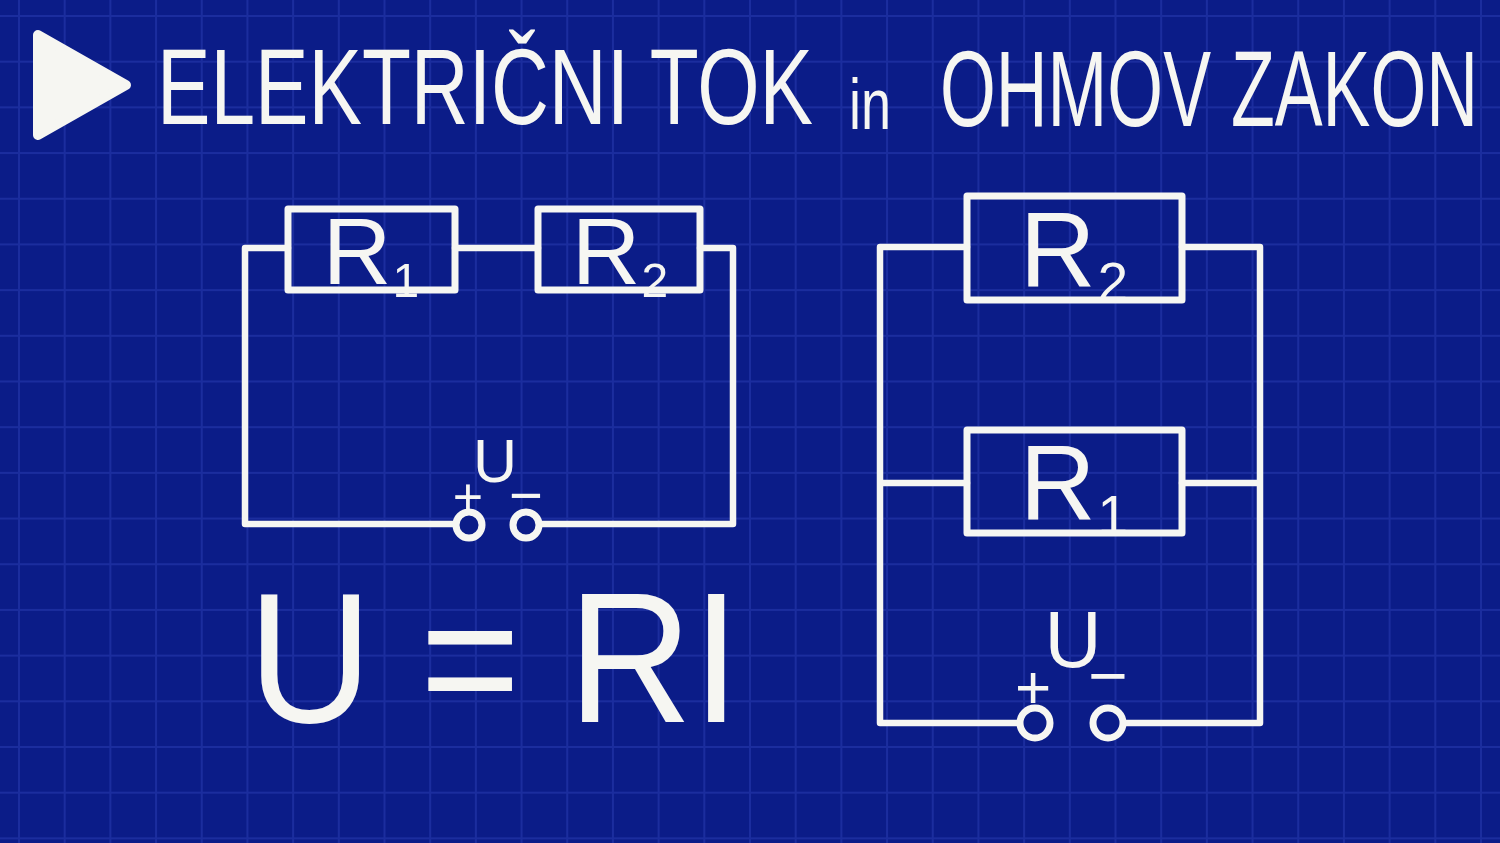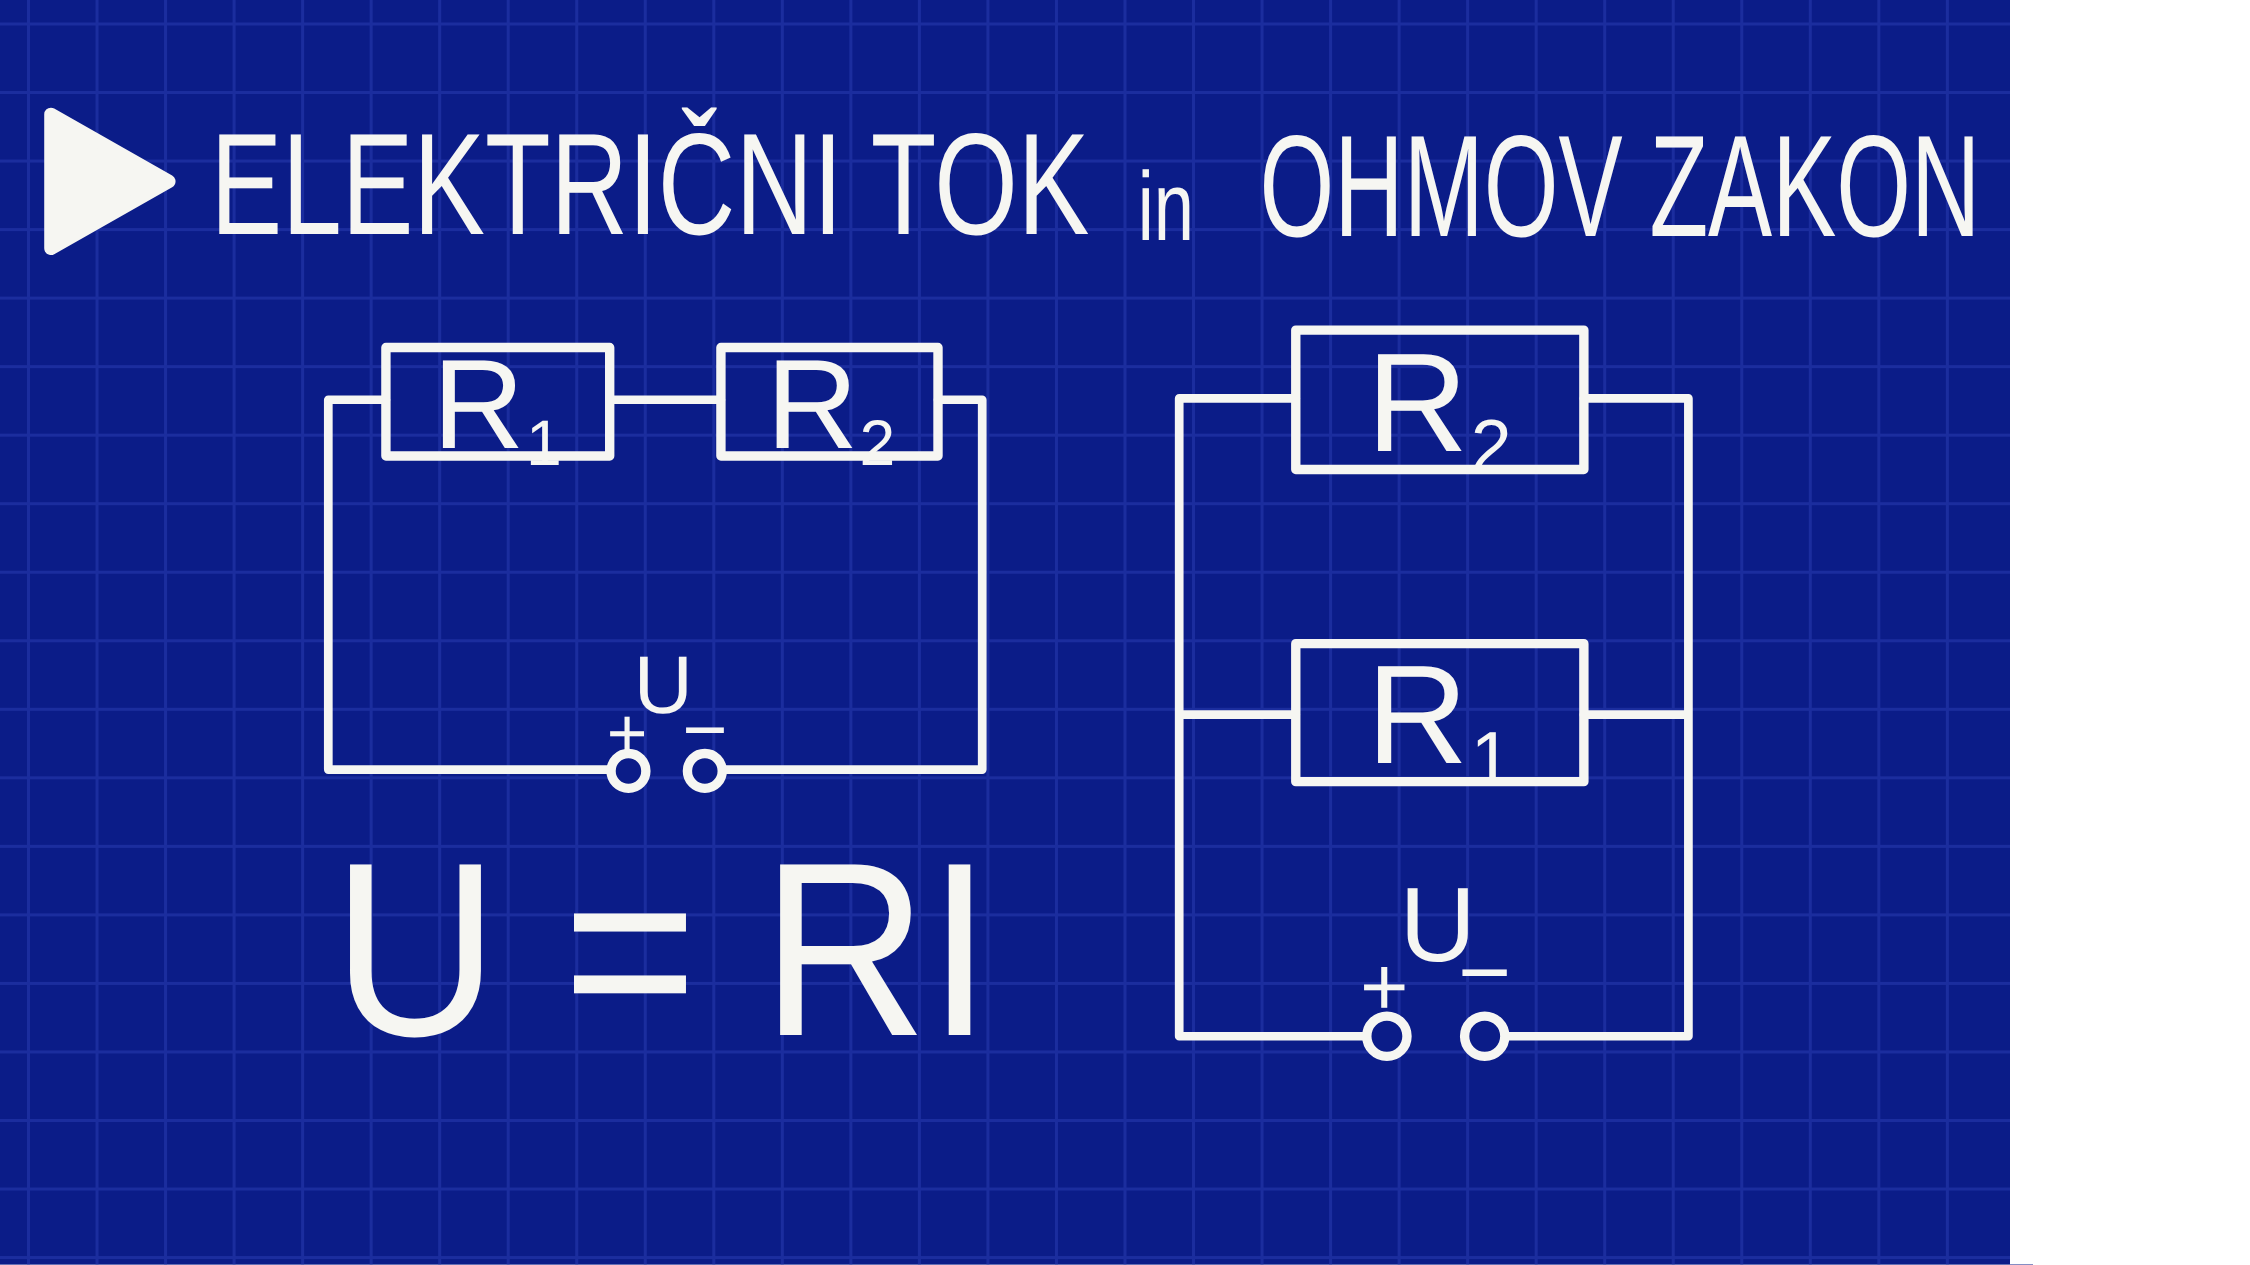--- a/index.html
+++ b/index.html
@@ -6,21 +6,21 @@
     --bg: #0b1c88;
     --grid: #1b2d9e;
     --ink: #f6f6f2;
   }
   * { margin: 0; padding: 0; box-sizing: border-box; }
   html, body { width: 1500px; height: 843px; overflow: hidden; }
   body { font-family: "Liberation Sans", sans-serif; }
 
   .canvas {
     position: relative;
-    width: 1340px;
+    width: 1500px;
     height: 843px;
     background-color: var(--bg);
     background-image:
       linear-gradient(to right, var(--grid) 0 2px, transparent 2px 100%),
       linear-gradient(to bottom, var(--grid) 0 2px, transparent 2px 100%);
     background-size: 45.7px 45.7px;
     background-position: 18px 15px;
   }
 
   svg.scene {

